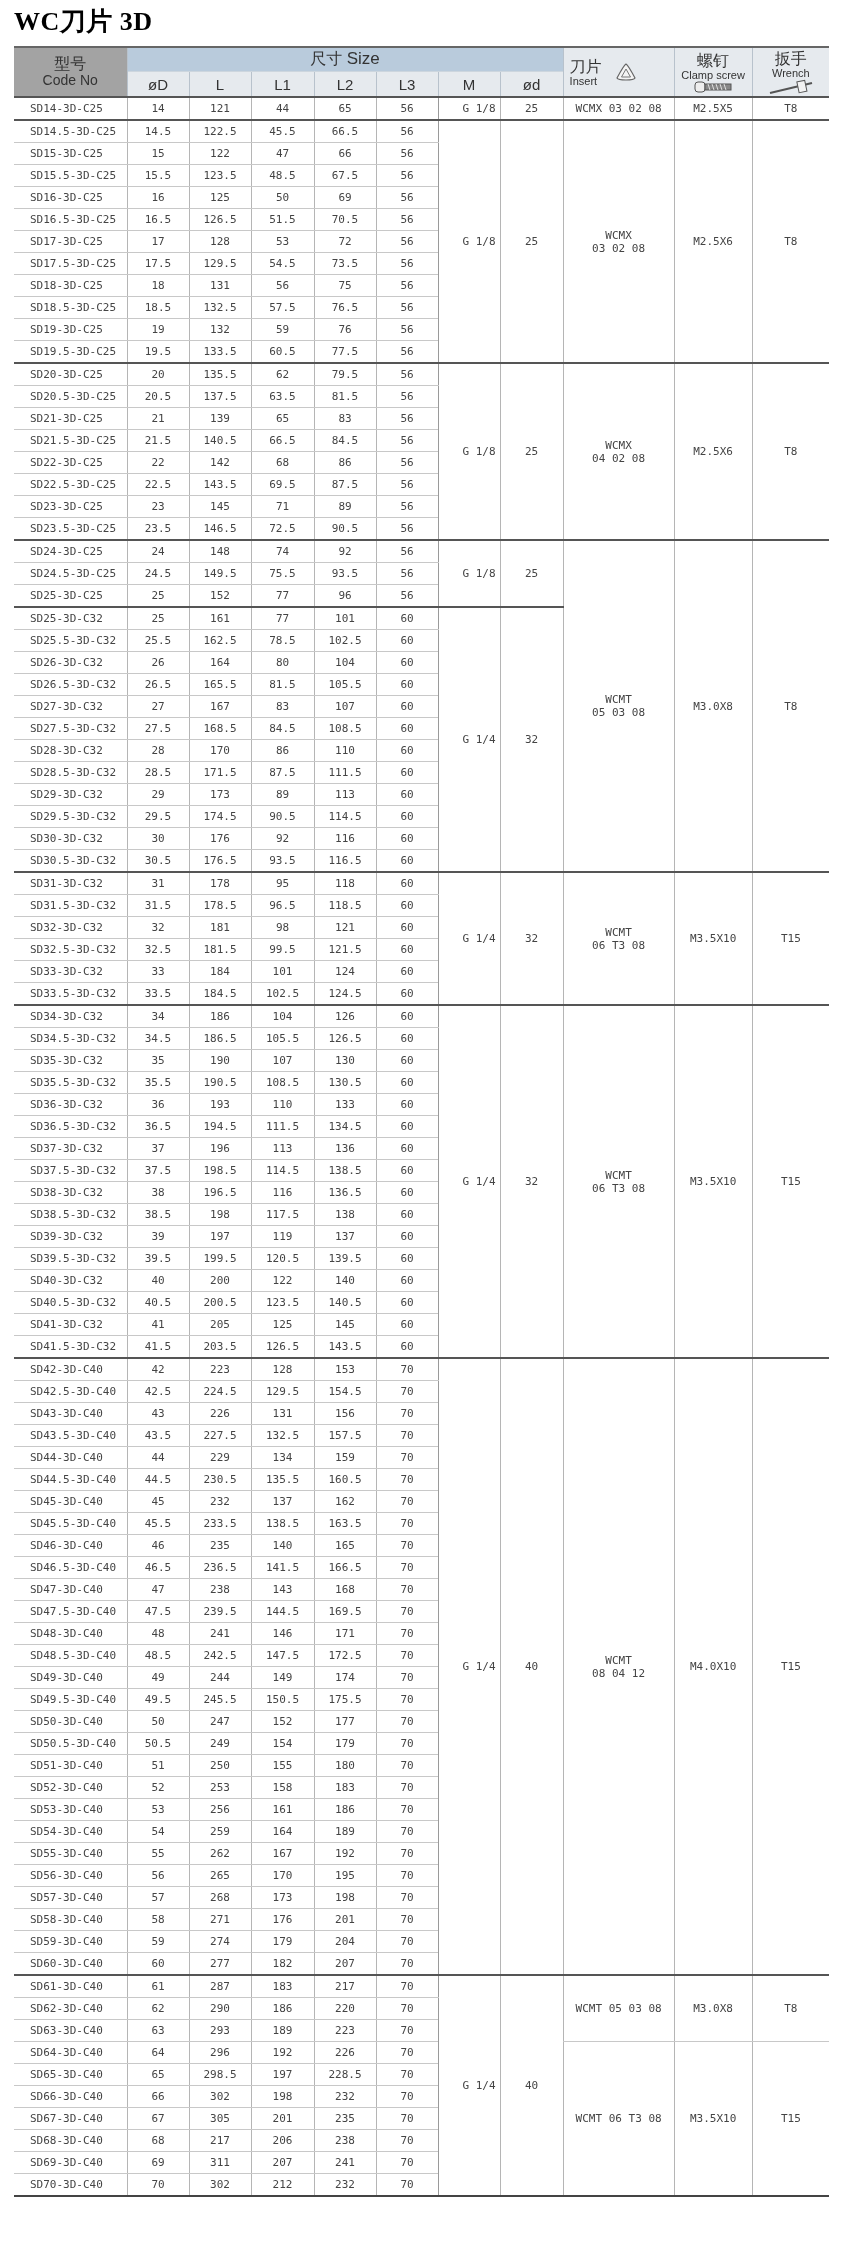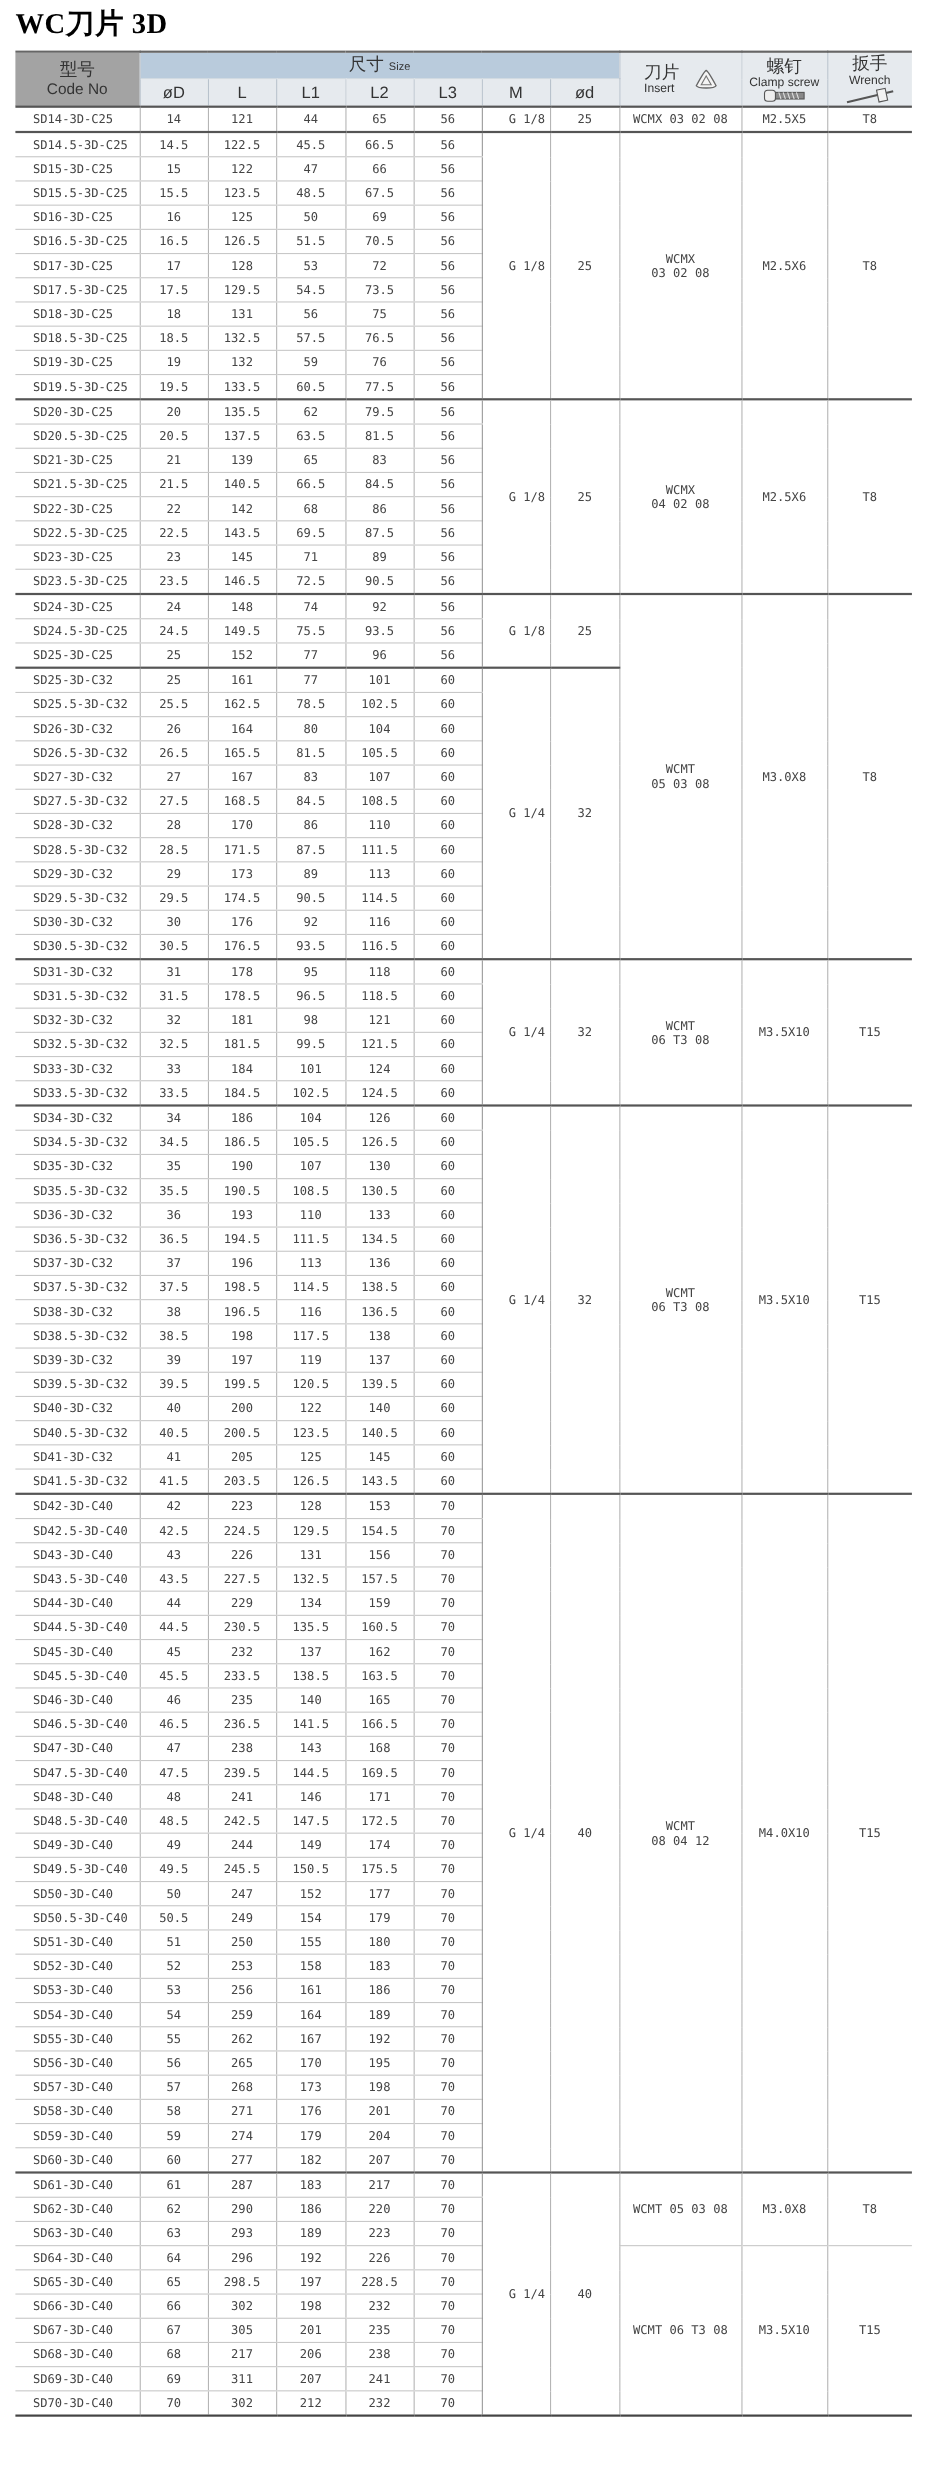--- a/index.html
+++ b/index.html
@@ -6,21 +6,21 @@
   body { width:850px; height:2243px; position:relative; font-family:"DejaVu Sans Mono","Liberation Mono",monospace; color:#333; }
   .title { position:absolute; left:14px; top:4px; font-family:Liberation Serif, serif; font-weight:bold; font-size:26px; color:#000000; letter-spacing:0.5px; }
   table.spec { position:absolute; left:14px; top:46px; border-collapse:collapse; table-layout:fixed; width:815px; }
   table.spec th, table.spec td { padding:0; text-align:center; vertical-align:middle; overflow:hidden; white-space:nowrap; }
   table.spec thead th { font-family:"Liberation Sans","DejaVu Sans",sans-serif; font-weight:normal; color:#333; border-left:1px solid #b8c2cc; }
   table.spec thead tr.h1 th { height:23px; }
   table.spec thead tr.h2 th { height:24px; }
   th.code-h { background:#a3a3a3; font-size:14px; line-height:16px; border-left:none !important; }
   th.code-h .cn { font-size:16px; display:block; }
   th.size-h { background:#b9cbdc; font-size:16px; }
-  th.size-h small { font-size:10px; }
+  th.size-h small { font-size:17px; }
   th.sub-h { background:#e6eaee; font-size:15px; border-top:1px solid #cdd6de; }
   th.acc-h { background:#e6eaee; font-size:11px; line-height:12px; }
   th.acc-h .cn { font-size:16px; line-height:17px; display:block; }
   thead { border-top:2px solid #666; border-bottom:2px solid #444; }
   table.spec tbody td { height:21px; font-size:11px; color:#444; border-left:1px solid #b5b5b5; border-bottom:1px solid #c8c8c8; }
   table.spec tbody td.code { text-align:left; padding-left:16px; border-left:none; }
   table.spec tbody td.m { border-left:1px solid #9a9a9a;padding-left:20px; }
   table.spec tbody tr.grp-start td { border-top:2px solid #555; }
   table.spec tbody td.span { font-size:11px; line-height:13px; border-bottom:1px solid #c8c8c8; }
   table.spec tbody td.split2 { border-top:1px solid #c8c8c8; }
@@ -52,21 +52,21 @@
   <thead>
     <tr class="h1">
       <th rowspan="2" class="code-h">
         <span class="cn">型号</span>
         <span>Code No</span>
       </th>
       <th colspan="7" class="size-h">
         <span>尺寸</span>
         <small>Size</small>
       </th>
-      <th rowspan="2" class="acc-h" style="text-align:left;padding-left:22px;">
+      <th rowspan="2" class="acc-h" style="text-align:left;padding-left:6px;">
         <span style="display:inline-block;vertical-align:middle;">
           <span class="cn">刀片</span>
           <span>Insert</span>
         </span>
         <svg class="icon-insert" width="22" height="20" viewBox="0 0 22 20">
           <path d="M11 2 Q13 3 20 16 Q19 18 11 18 Q3 18 2 16 Q9 3 11 2 Z" fill="#f4f4f4" stroke="#666" stroke-width="1.2"></path>
           <path d="M11 7 L15.5 15 L6.5 15 Z" fill="none" stroke="#777" stroke-width="1"></path>
         </svg>
       </th>
       <th rowspan="2" class="acc-h">

